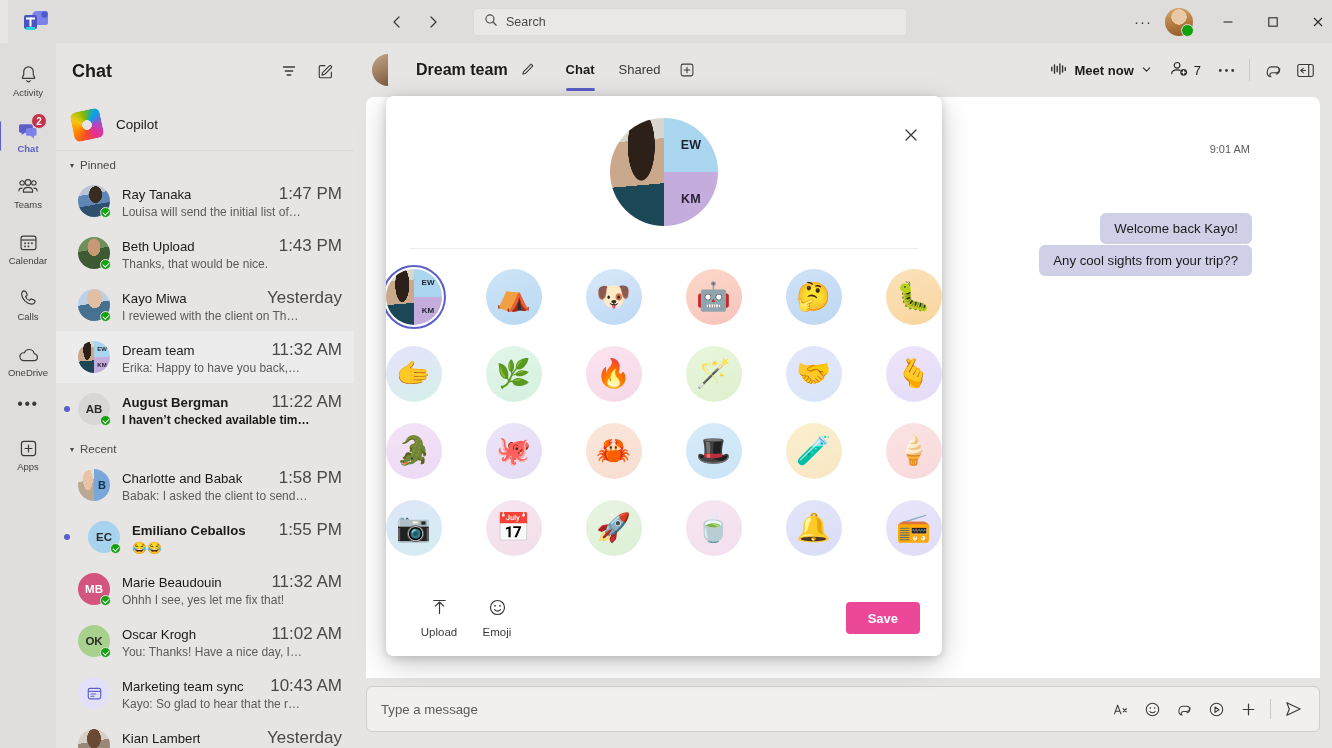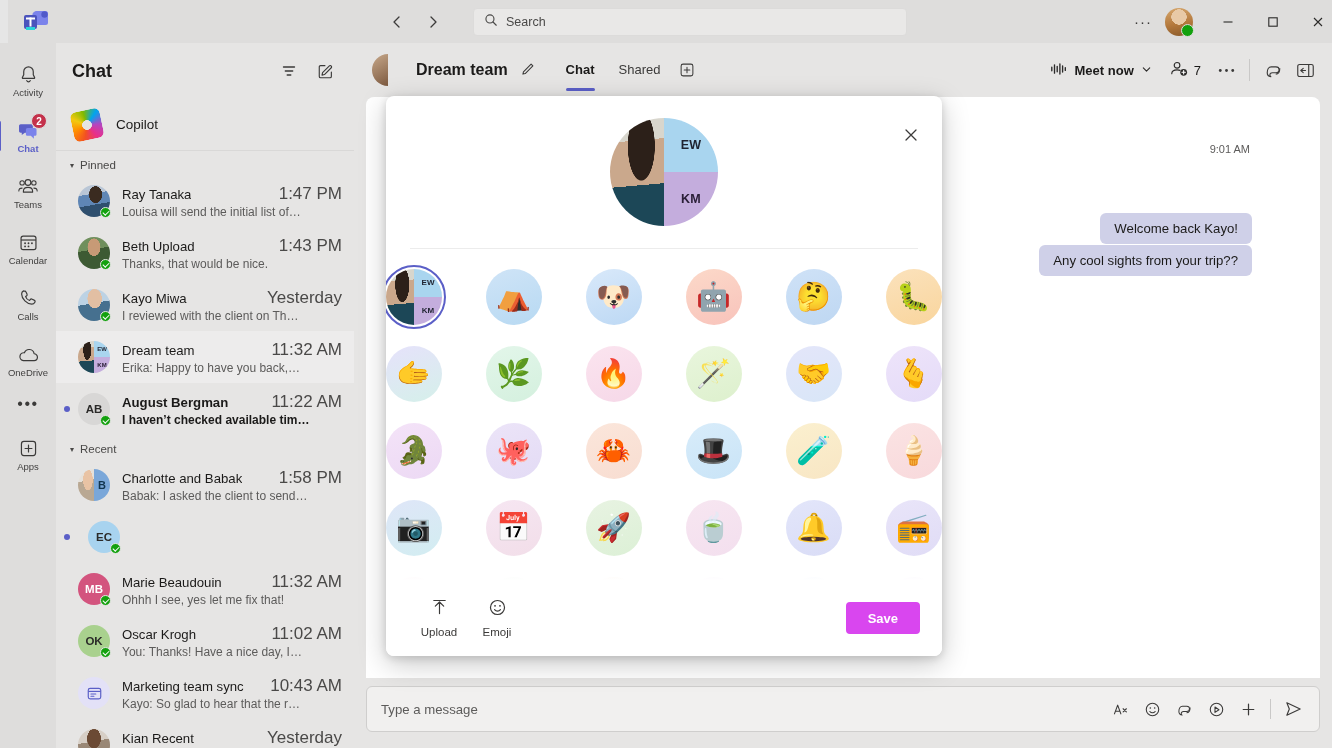--- a/index.html
+++ b/index.html
@@ -282,21 +282,21 @@
   .modal-footer {
     height: 76px; flex: 0 0 auto; display: flex; align-items: center;
     padding: 0 22px 0 24px; background: #fff; position: relative; z-index: 2;
   }
   .foot-action {
     display: flex; flex-direction: column; align-items: center; gap: 5px;
     width: 58px; padding: 4px 0; border-radius: 4px; color: #3b3a39;
   }
   .foot-label { font-size: 11.5px; color: #3b3a39; }
   .save-btn {
-    margin-left: auto; background: #d946ef; color: #fff; font-size: 13px;
+    margin-left: auto; background: #ec4899; color: #fff; font-size: 13px;
     font-weight: 600; border: none; border-radius: 4px; padding: 7px 22px;
     height: 32px; cursor: pointer; font-family: "Liberation Sans", sans-serif;
   }
   .fade-mask {
     position: absolute; left: 0; right: 0; bottom: 0; height: 26px;
     background: linear-gradient(to bottom, rgba(255,255,255,0), #fff);
     pointer-events: none;
   }
 </style>
 </head>
@@ -554,20 +554,27 @@
             </div>
             <div class="chat-prev">Babak: I asked the client to send…</div>
           </div>
         </div>
         <div class="chat-row">
           <div class="unread-dot"></div>
           <div class="av" style="background: rgb(168, 211, 239); color: rgb(43, 42, 41); margin-left: 24px;">
             <span>EC</span>
             <span class="pres"></span>
           </div>
+          <div class="chat-meta">
+            <div class="chat-line1">
+              <div class="chat-name bold">Emiliano Ceballos</div>
+              <div class="chat-time">1:55 PM</div>
+            </div>
+            <div class="chat-prev bold">😂😂</div>
+          </div>
         </div>
         <div class="chat-row">
           <div class="av" style="background: rgb(211, 84, 126); color: rgb(255, 255, 255);">
             <span>MB</span>
             <span class="pres"></span>
           </div>
           <div class="chat-meta">
             <div class="chat-line1">
               <div class="chat-name">Marie Beaudouin</div>
               <div class="chat-time">11:32 AM</div>
@@ -601,21 +608,21 @@
               <div class="chat-name">Marketing team sync</div>
               <div class="chat-time">10:43 AM</div>
             </div>
             <div class="chat-prev">Kayo: So glad to hear that the r…</div>
           </div>
         </div>
         <div class="chat-row">
           <div class="av" style="background: radial-gradient(at 50% 30%, rgb(107, 74, 52) 0px, rgb(107, 74, 52) 30%, transparent 31%) 0% 0% / cover, linear-gradient(170deg, rgb(215, 207, 198) 0px, rgb(215, 207, 198) 40%, rgb(154, 136, 118) 40%, rgb(154, 136, 118) 100%);"></div>
           <div class="chat-meta">
             <div class="chat-line1">
-              <div class="chat-name">Kian Recent</div>
+              <div class="chat-name">Kian Lambert</div>
               <div class="chat-time">Yesterday</div>
             </div>
             <div class="chat-prev">Have you run this by Beth? Mak…</div>
           </div>
         </div>
       </div>
   </div>
 
   <div class="main">
     <div class="chat-header">

